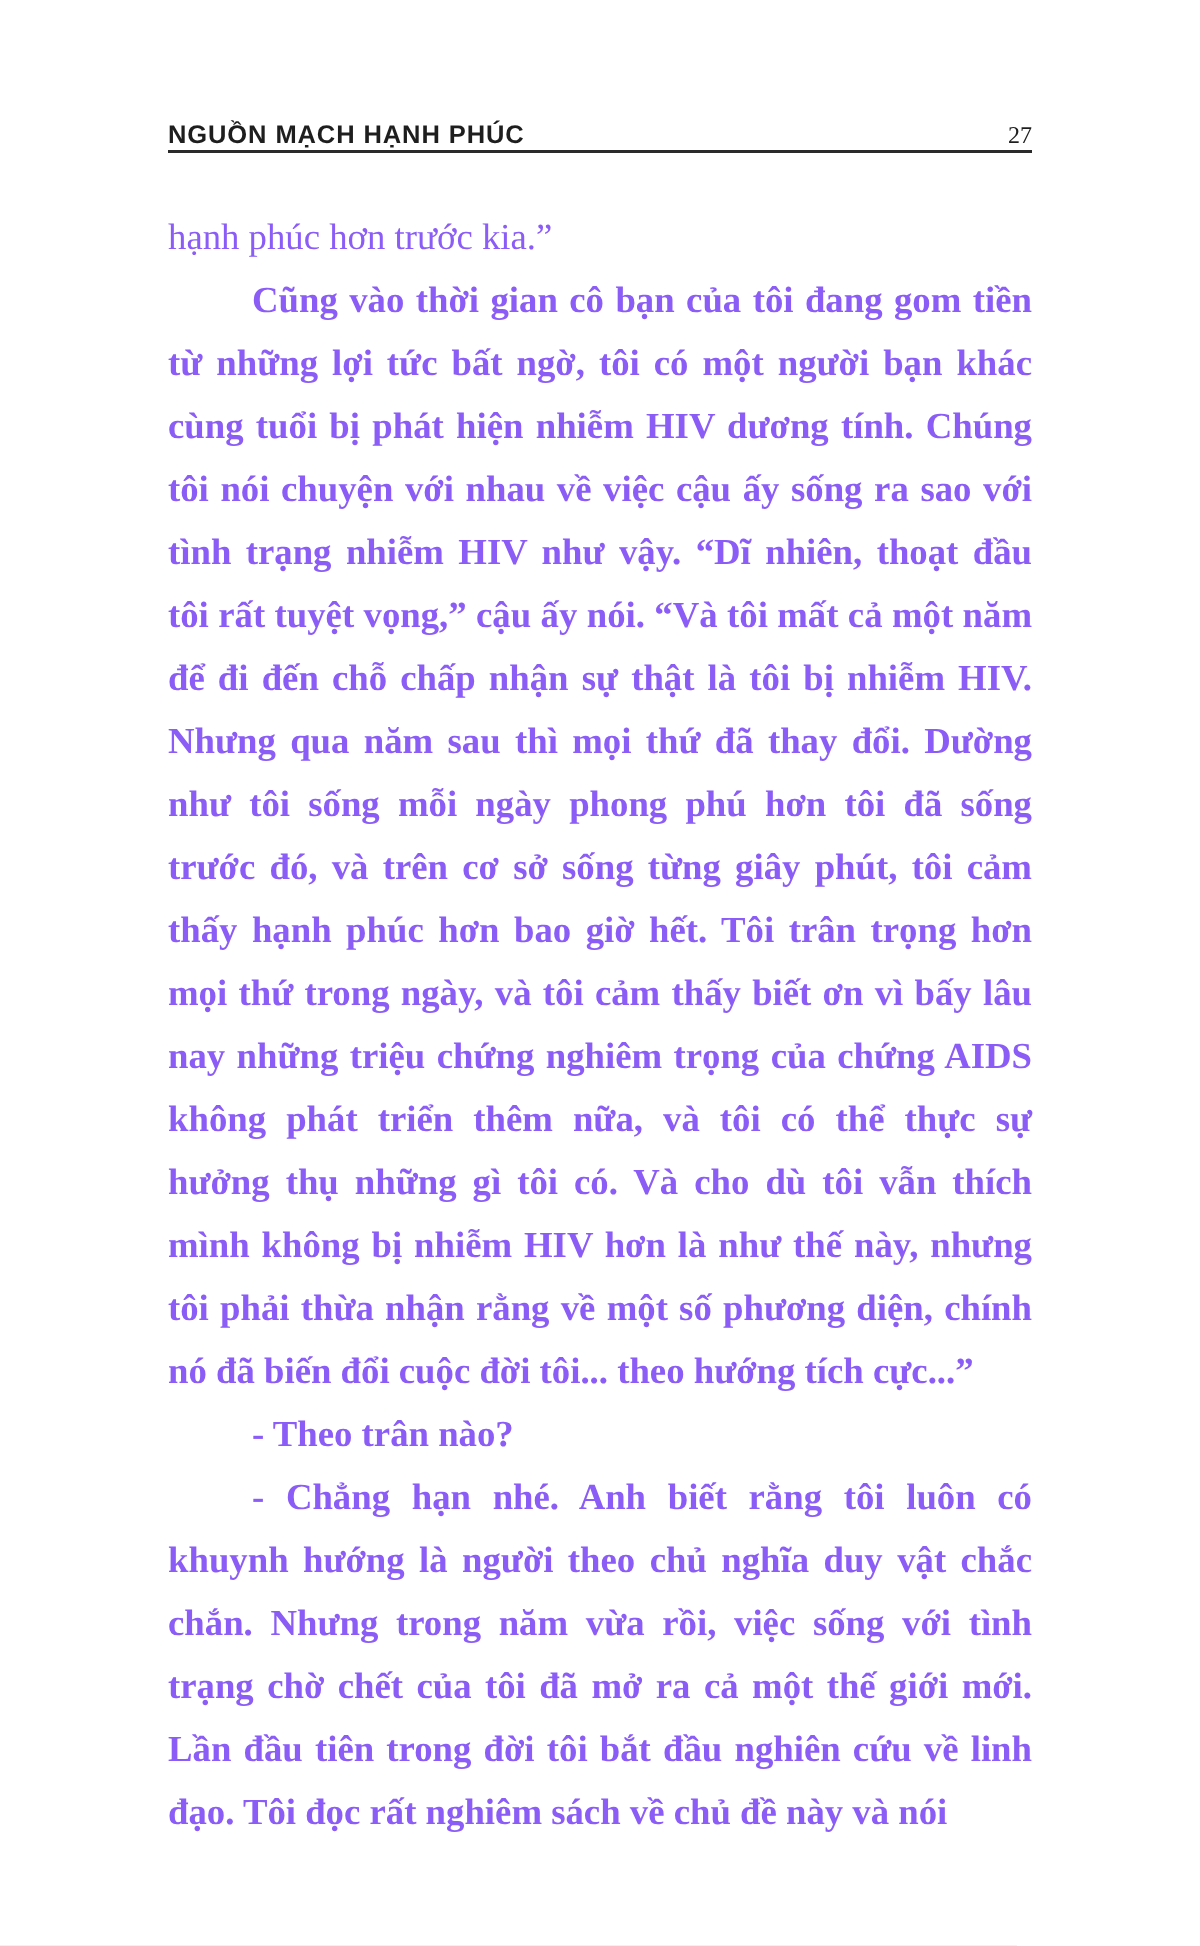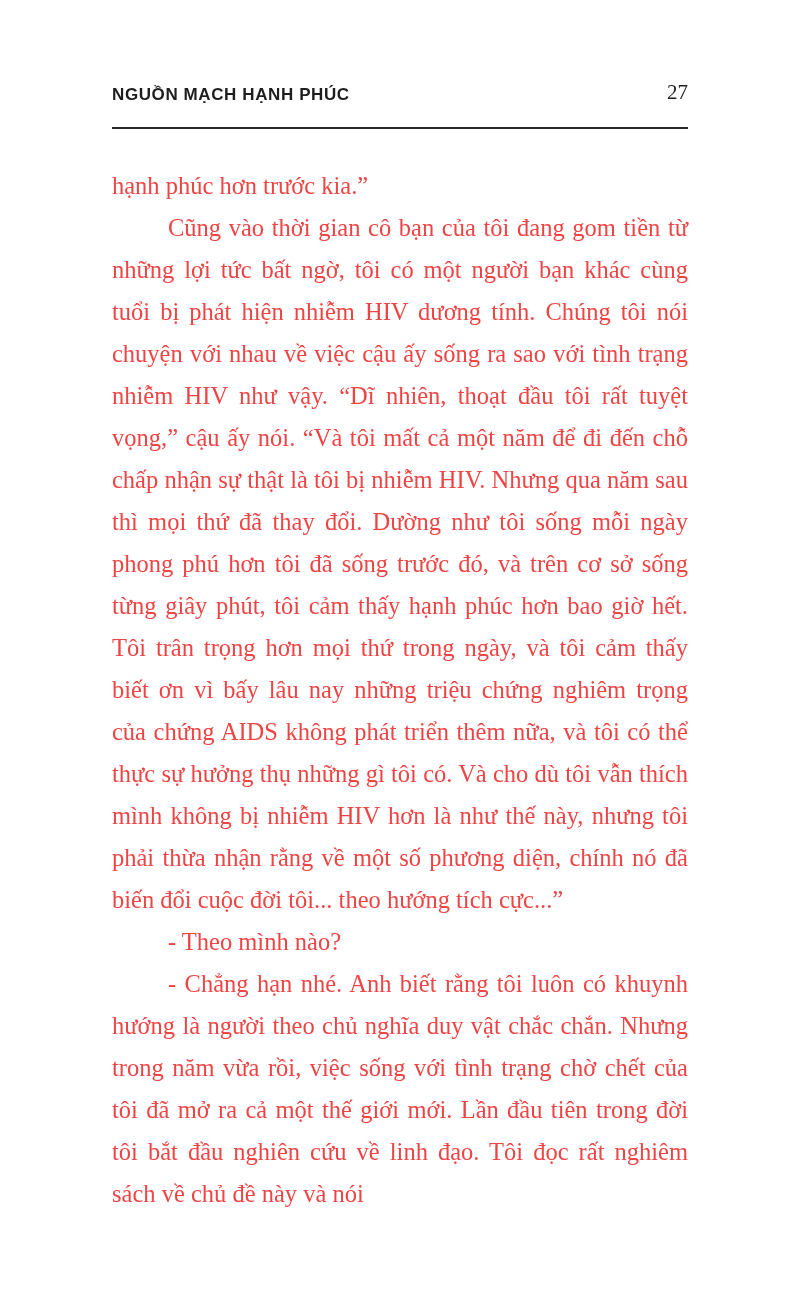--- a/index.html
+++ b/index.html
@@ -13,54 +13,54 @@
     padding: 80px 112px 0 112px;
     font-family: "Liberation Serif", serif;
     color: #121212;
     overflow: hidden;
   }
   .header {
     display: flex;
     justify-content: space-between;
     align-items: flex-end;
     border-bottom: 2px solid #2a2a2a;
-    padding-bottom: 22px;
+    padding-bottom: 0;
   }
   .running-title {
     font-family: "Liberation Sans", sans-serif;
     font-size: 17px;
     font-weight: 600;
     letter-spacing: 0.6px;
     color: #1e1e1e;
   }
   .page-number {
     font-family: "Liberation Serif", serif;
-    font-size: 21px;
+    font-size: 16px;
     color: #1e1e1e;
   }
   .body-text {
     margin-top: 36px;
     font-size: 24.5px;
     line-height: 42px;
     text-align: justify;
-    color: #ef4444;
+    color: #8b5cf6;
   }
   .body-text p { margin: 0; }
-  .body-text p.indent { text-indent: 56px; }
+  .body-text p.indent { text-indent: 56px; font-weight: bold; }
 </style>
 </head>
 <body>
 
 <div class="page">
 
   <div class="header">
     <span class="running-title">NGUỒN MẠCH HẠNH PHÚC</span>
     <span class="page-number">27</span>
   </div>
 
   <div class="body-text">
     <p>hạnh phúc hơn trước kia.”</p>
     <p class="indent">Cũng vào thời gian cô bạn của tôi đang gom tiền từ những lợi tức bất ngờ, tôi có một người bạn khác cùng tuổi bị phát hiện nhiễm HIV dương tính. Chúng tôi nói chuyện với nhau về việc cậu ấy sống ra sao với tình trạng nhiễm HIV như vậy. “Dĩ nhiên, thoạt đầu tôi rất tuyệt vọng,” cậu ấy nói. “Và tôi mất cả một năm để đi đến chỗ chấp nhận sự thật là tôi bị nhiễm HIV. Nhưng qua năm sau thì mọi thứ đã thay đổi. Dường như tôi sống mỗi ngày phong phú hơn tôi đã sống trước đó, và trên cơ sở sống từng giây phút, tôi cảm thấy hạnh phúc hơn bao giờ hết. Tôi trân trọng hơn mọi thứ trong ngày, và tôi cảm thấy biết ơn vì bấy lâu nay những triệu chứng nghiêm trọng của chứng AIDS không phát triển thêm nữa, và tôi có thể thực sự hưởng thụ những gì tôi có. Và cho dù tôi vẫn thích mình không bị nhiễm HIV hơn là như thế này, nhưng tôi phải thừa nhận rằng về một số phương diện, chính nó đã biến đổi cuộc đời tôi... theo hướng tích cực...”</p>
-    <p class="indent">- Theo mình nào?</p>
+    <p class="indent">- Theo trân nào?</p>
     <p class="indent">- Chẳng hạn nhé. Anh biết rằng tôi luôn có khuynh hướng là người theo chủ nghĩa duy vật chắc chắn. Nhưng trong năm vừa rồi, việc sống với tình trạng chờ chết của tôi đã mở ra cả một thế giới mới. Lần đầu tiên trong đời tôi bắt đầu nghiên cứu về linh đạo. Tôi đọc rất nghiêm sách về chủ đề này và nói</p>
   </div>
 
 </div>
 
 </body></html>

